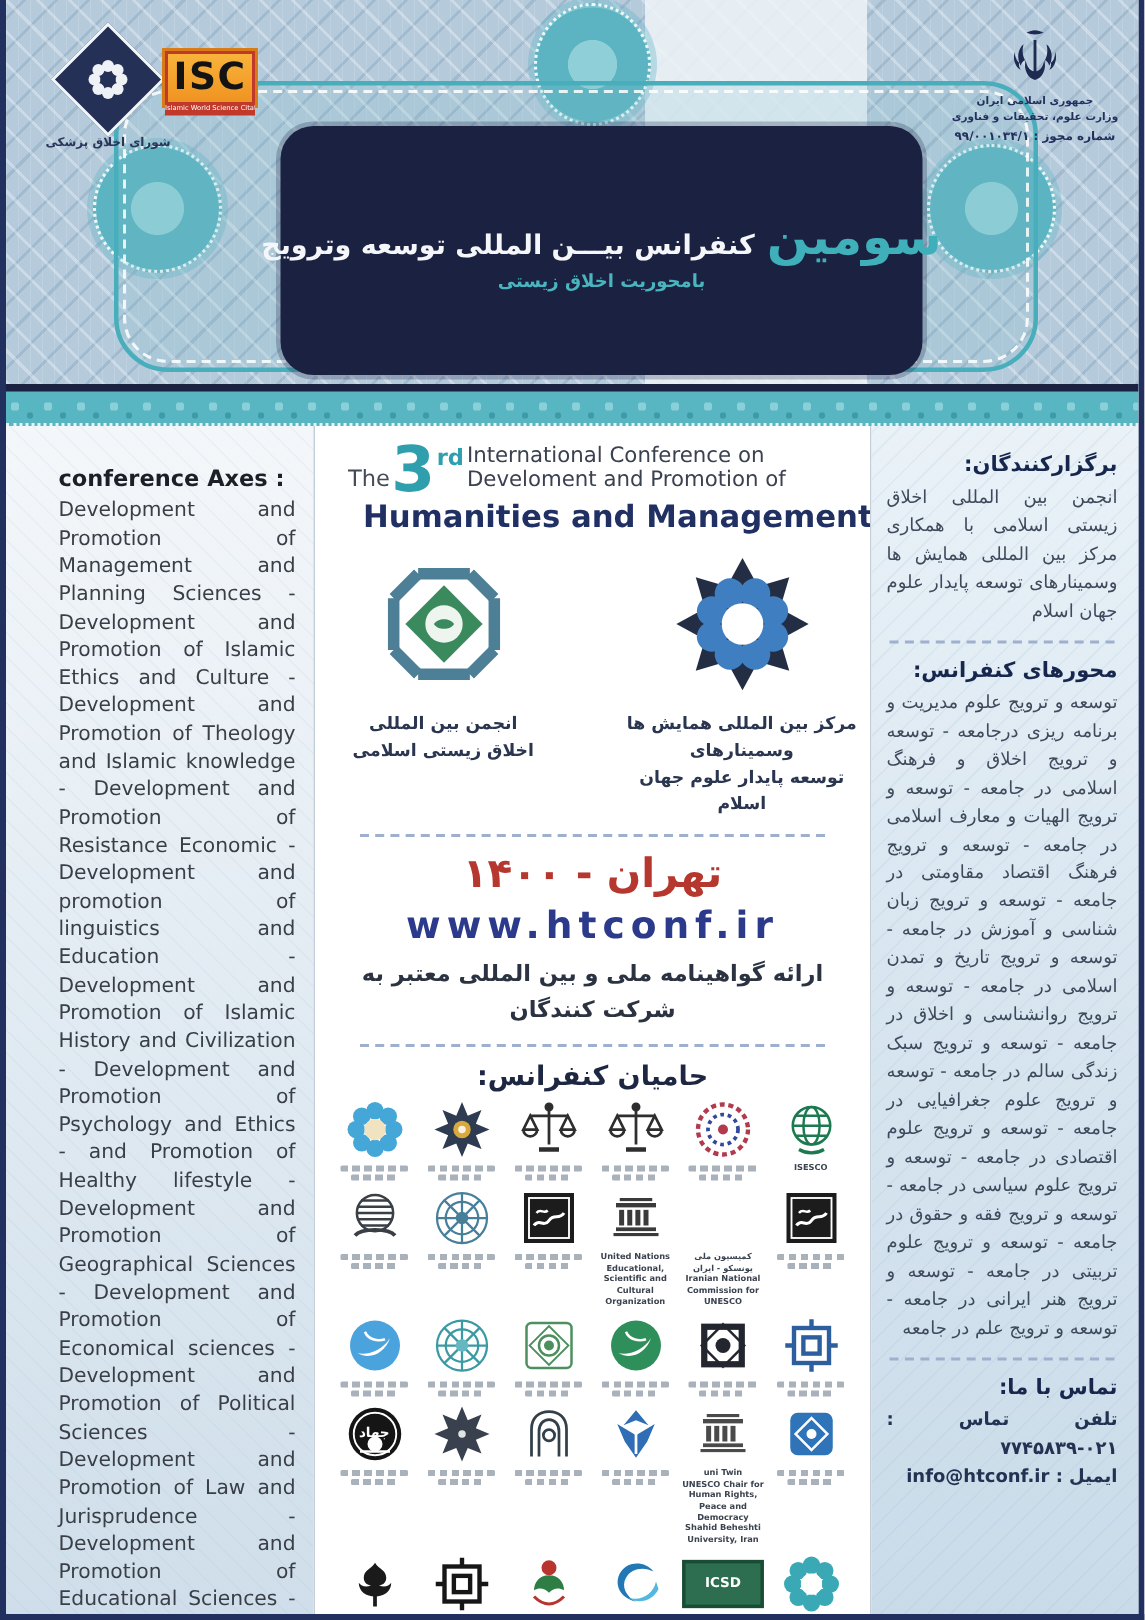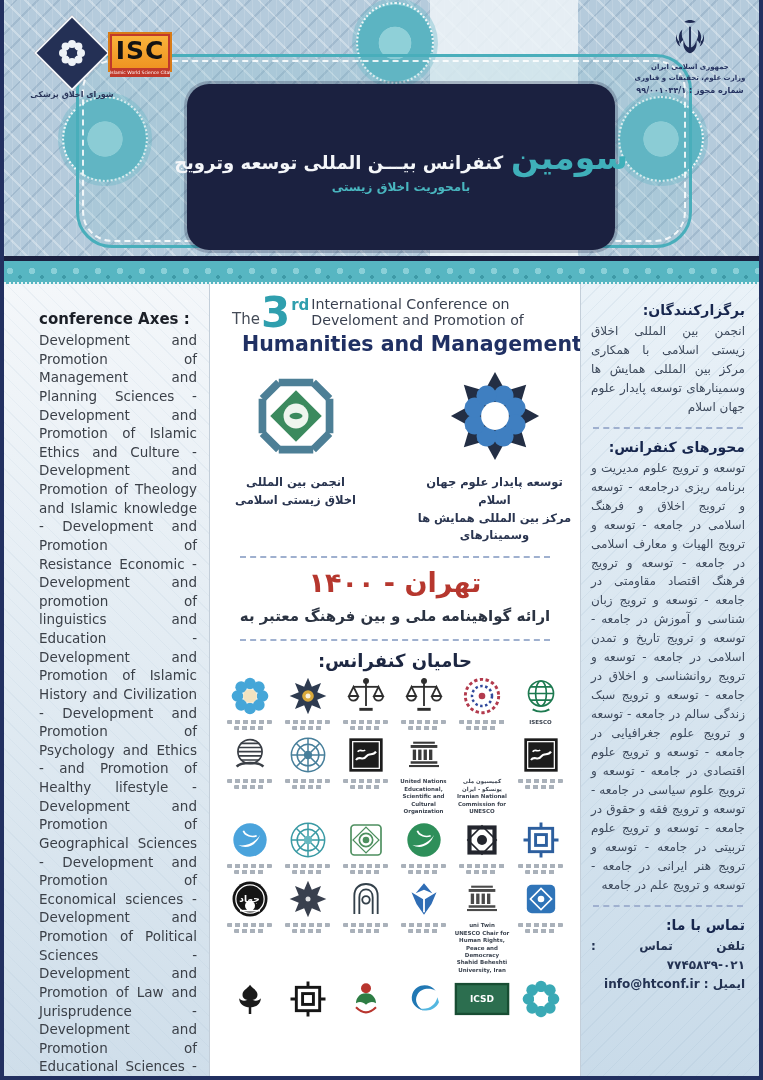--- a/index.html
+++ b/index.html
@@ -243,31 +243,33 @@
               <circle cx="48" cy="25" r="10.5" transform="rotate(112.5 48 48)"></circle>
               <circle cx="48" cy="25" r="10.5" transform="rotate(157.5 48 48)"></circle>
               <circle cx="48" cy="25" r="10.5" transform="rotate(202.5 48 48)"></circle>
               <circle cx="48" cy="25" r="10.5" transform="rotate(247.5 48 48)"></circle>
               <circle cx="48" cy="25" r="10.5" transform="rotate(292.5 48 48)"></circle>
               <circle cx="48" cy="25" r="10.5" transform="rotate(337.5 48 48)"></circle>
             </g>
             <circle cx="48" cy="48" r="14.5" fill="#ffffff"></circle>
           </svg>
           <figcaption class="org-cap">
+            <div>مرکز بین المللی همایش ها وسمینارهای</div>
             <div>توسعه پایدار علوم جهان اسلام</div>
-            <div>مرکز بین المللی همایش ها وسمینارهای</div>
           </figcaption>
         </figure>
       </div>
 
       <hr class="dash">
 
       <div class="city">تهران - ۱۴۰۰</div>
+      <div class="url">www.htconf.ir</div>
       <div class="cert">
-        <div>ارائه گواهینامه ملی و بین فرهنگ معتبر به</div>
+        <div>ارائه گواهینامه ملی و بین المللی معتبر به</div>
+        <div>شرکت کنندگان</div>
       </div>
 
       <hr class="dash">
 
       <h3 class="sponsors-h">حامیان کنفرانس:</h3>
       <div id="sponsor-grid">
           <div class="s-cell">
             <div class="s-glyph">
               <svg viewBox="0 0 48 48">
                 <g fill="#45a6d8">

